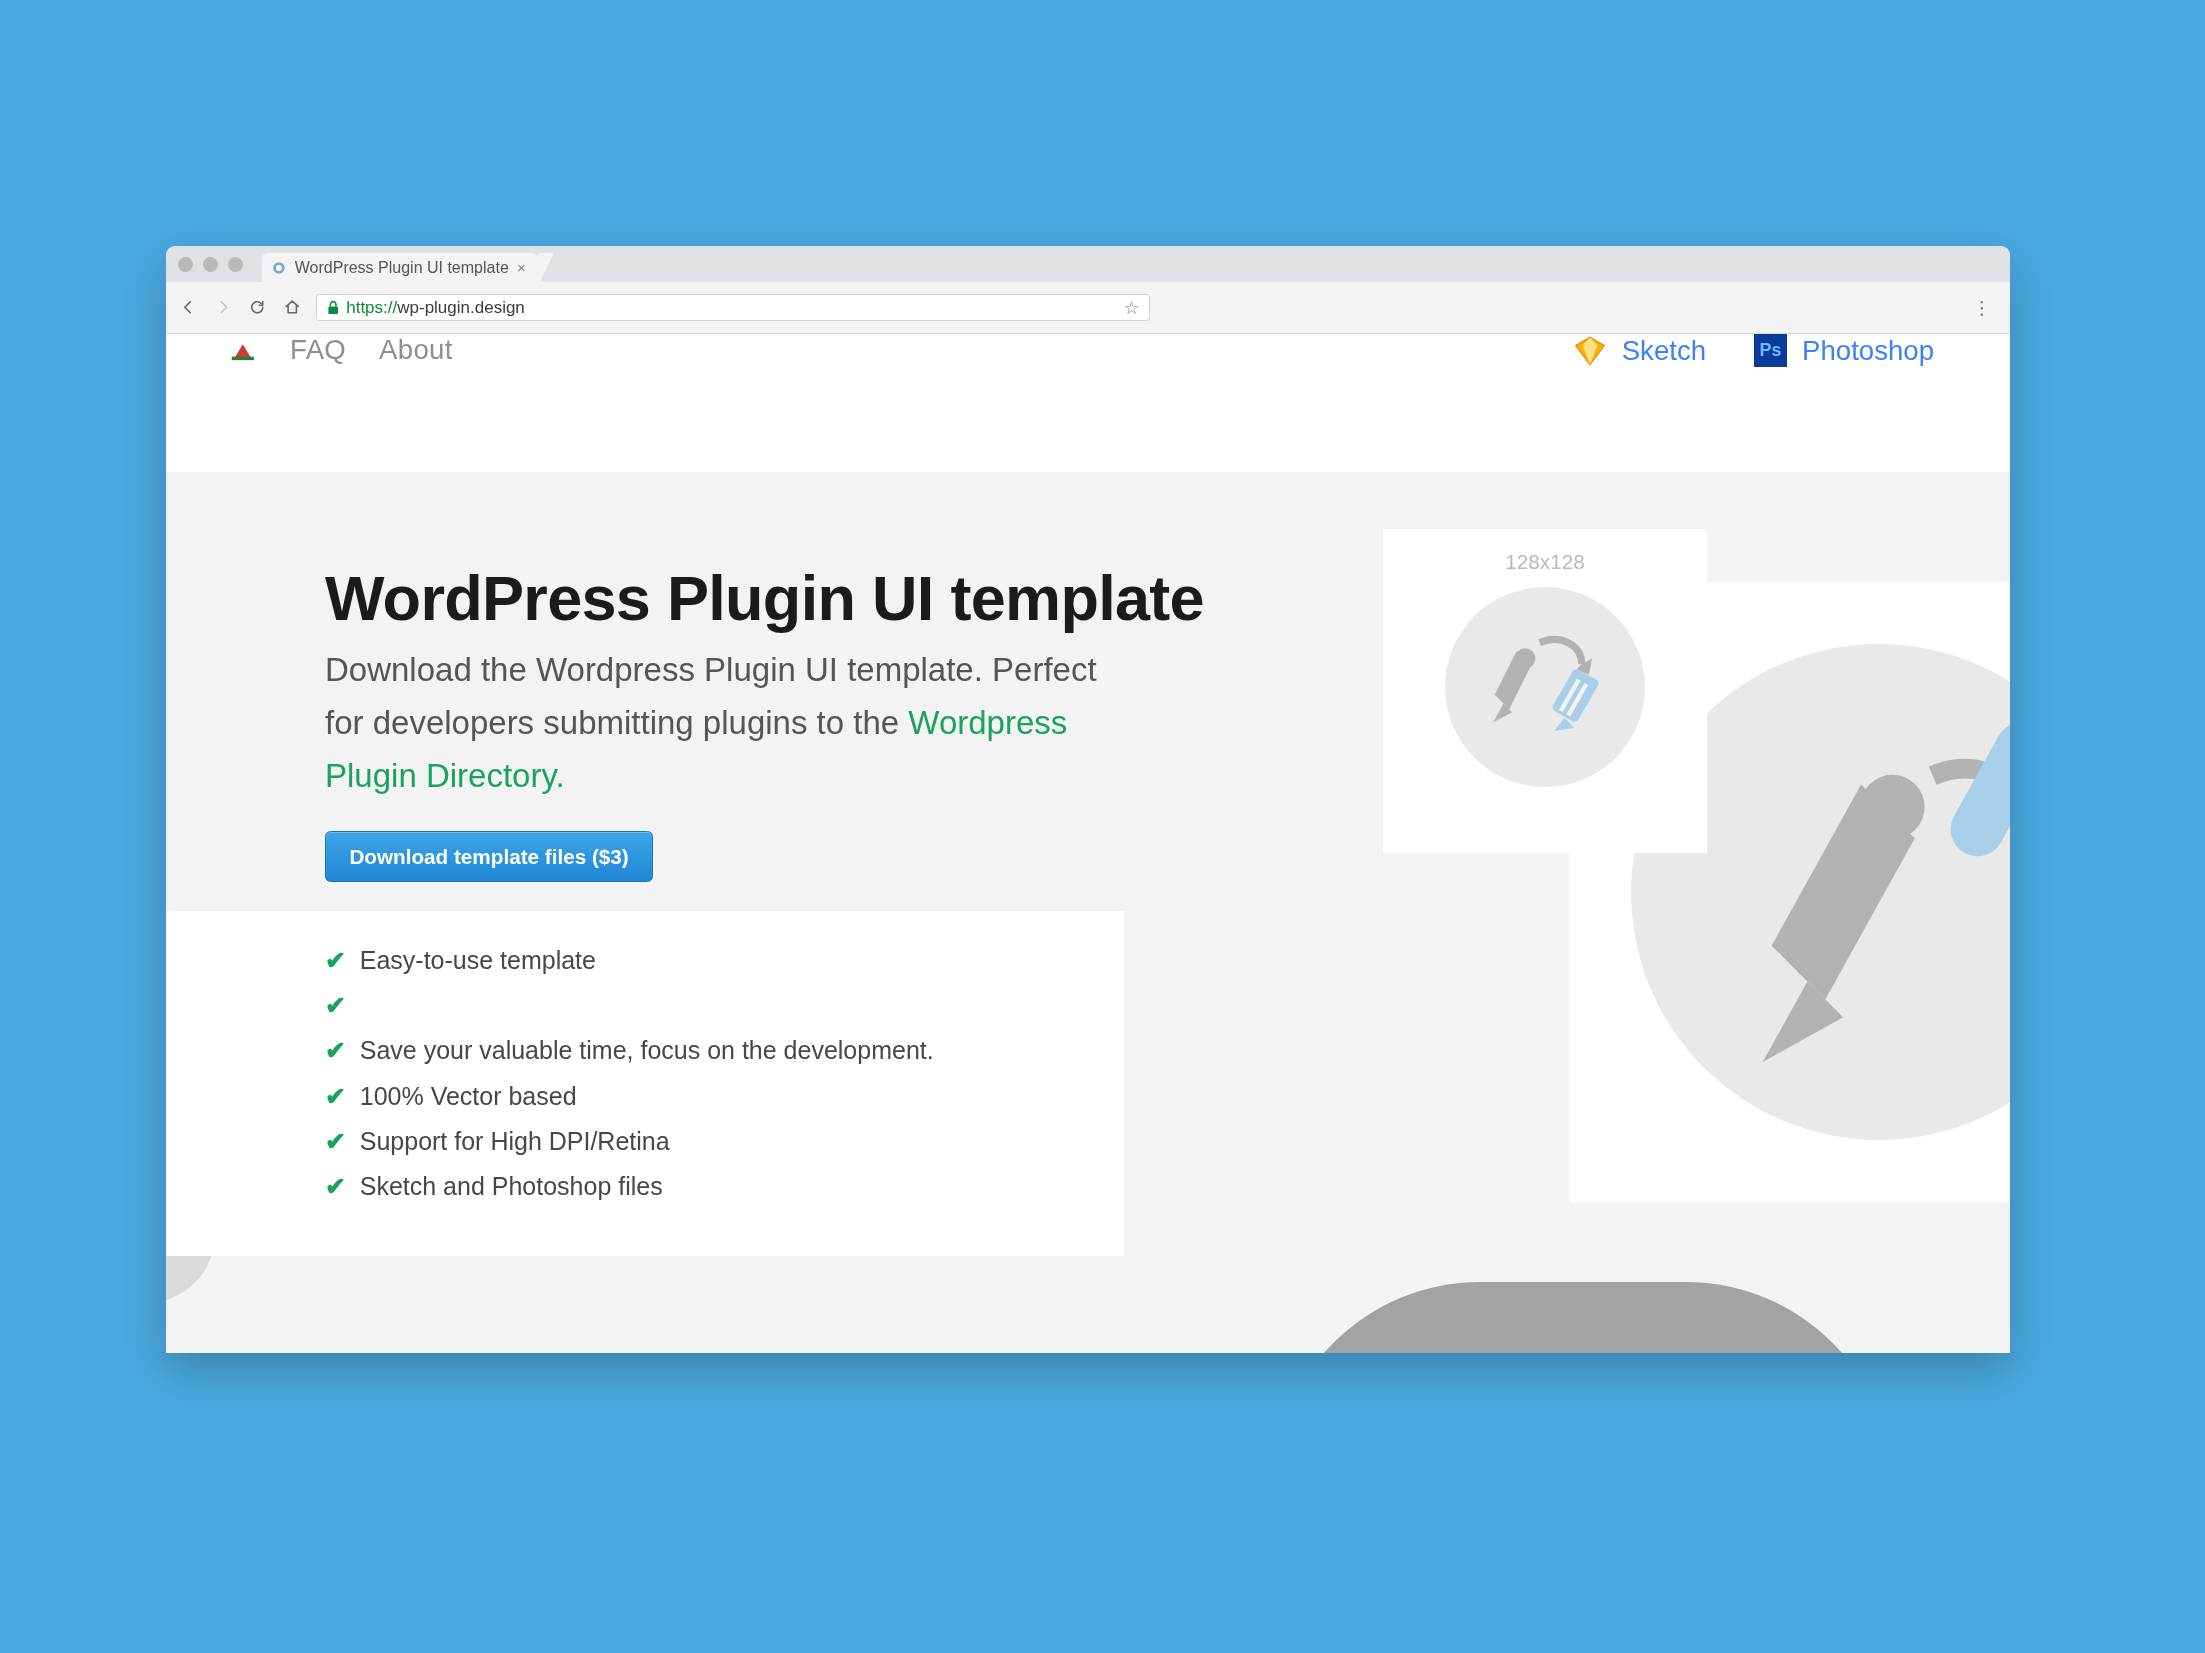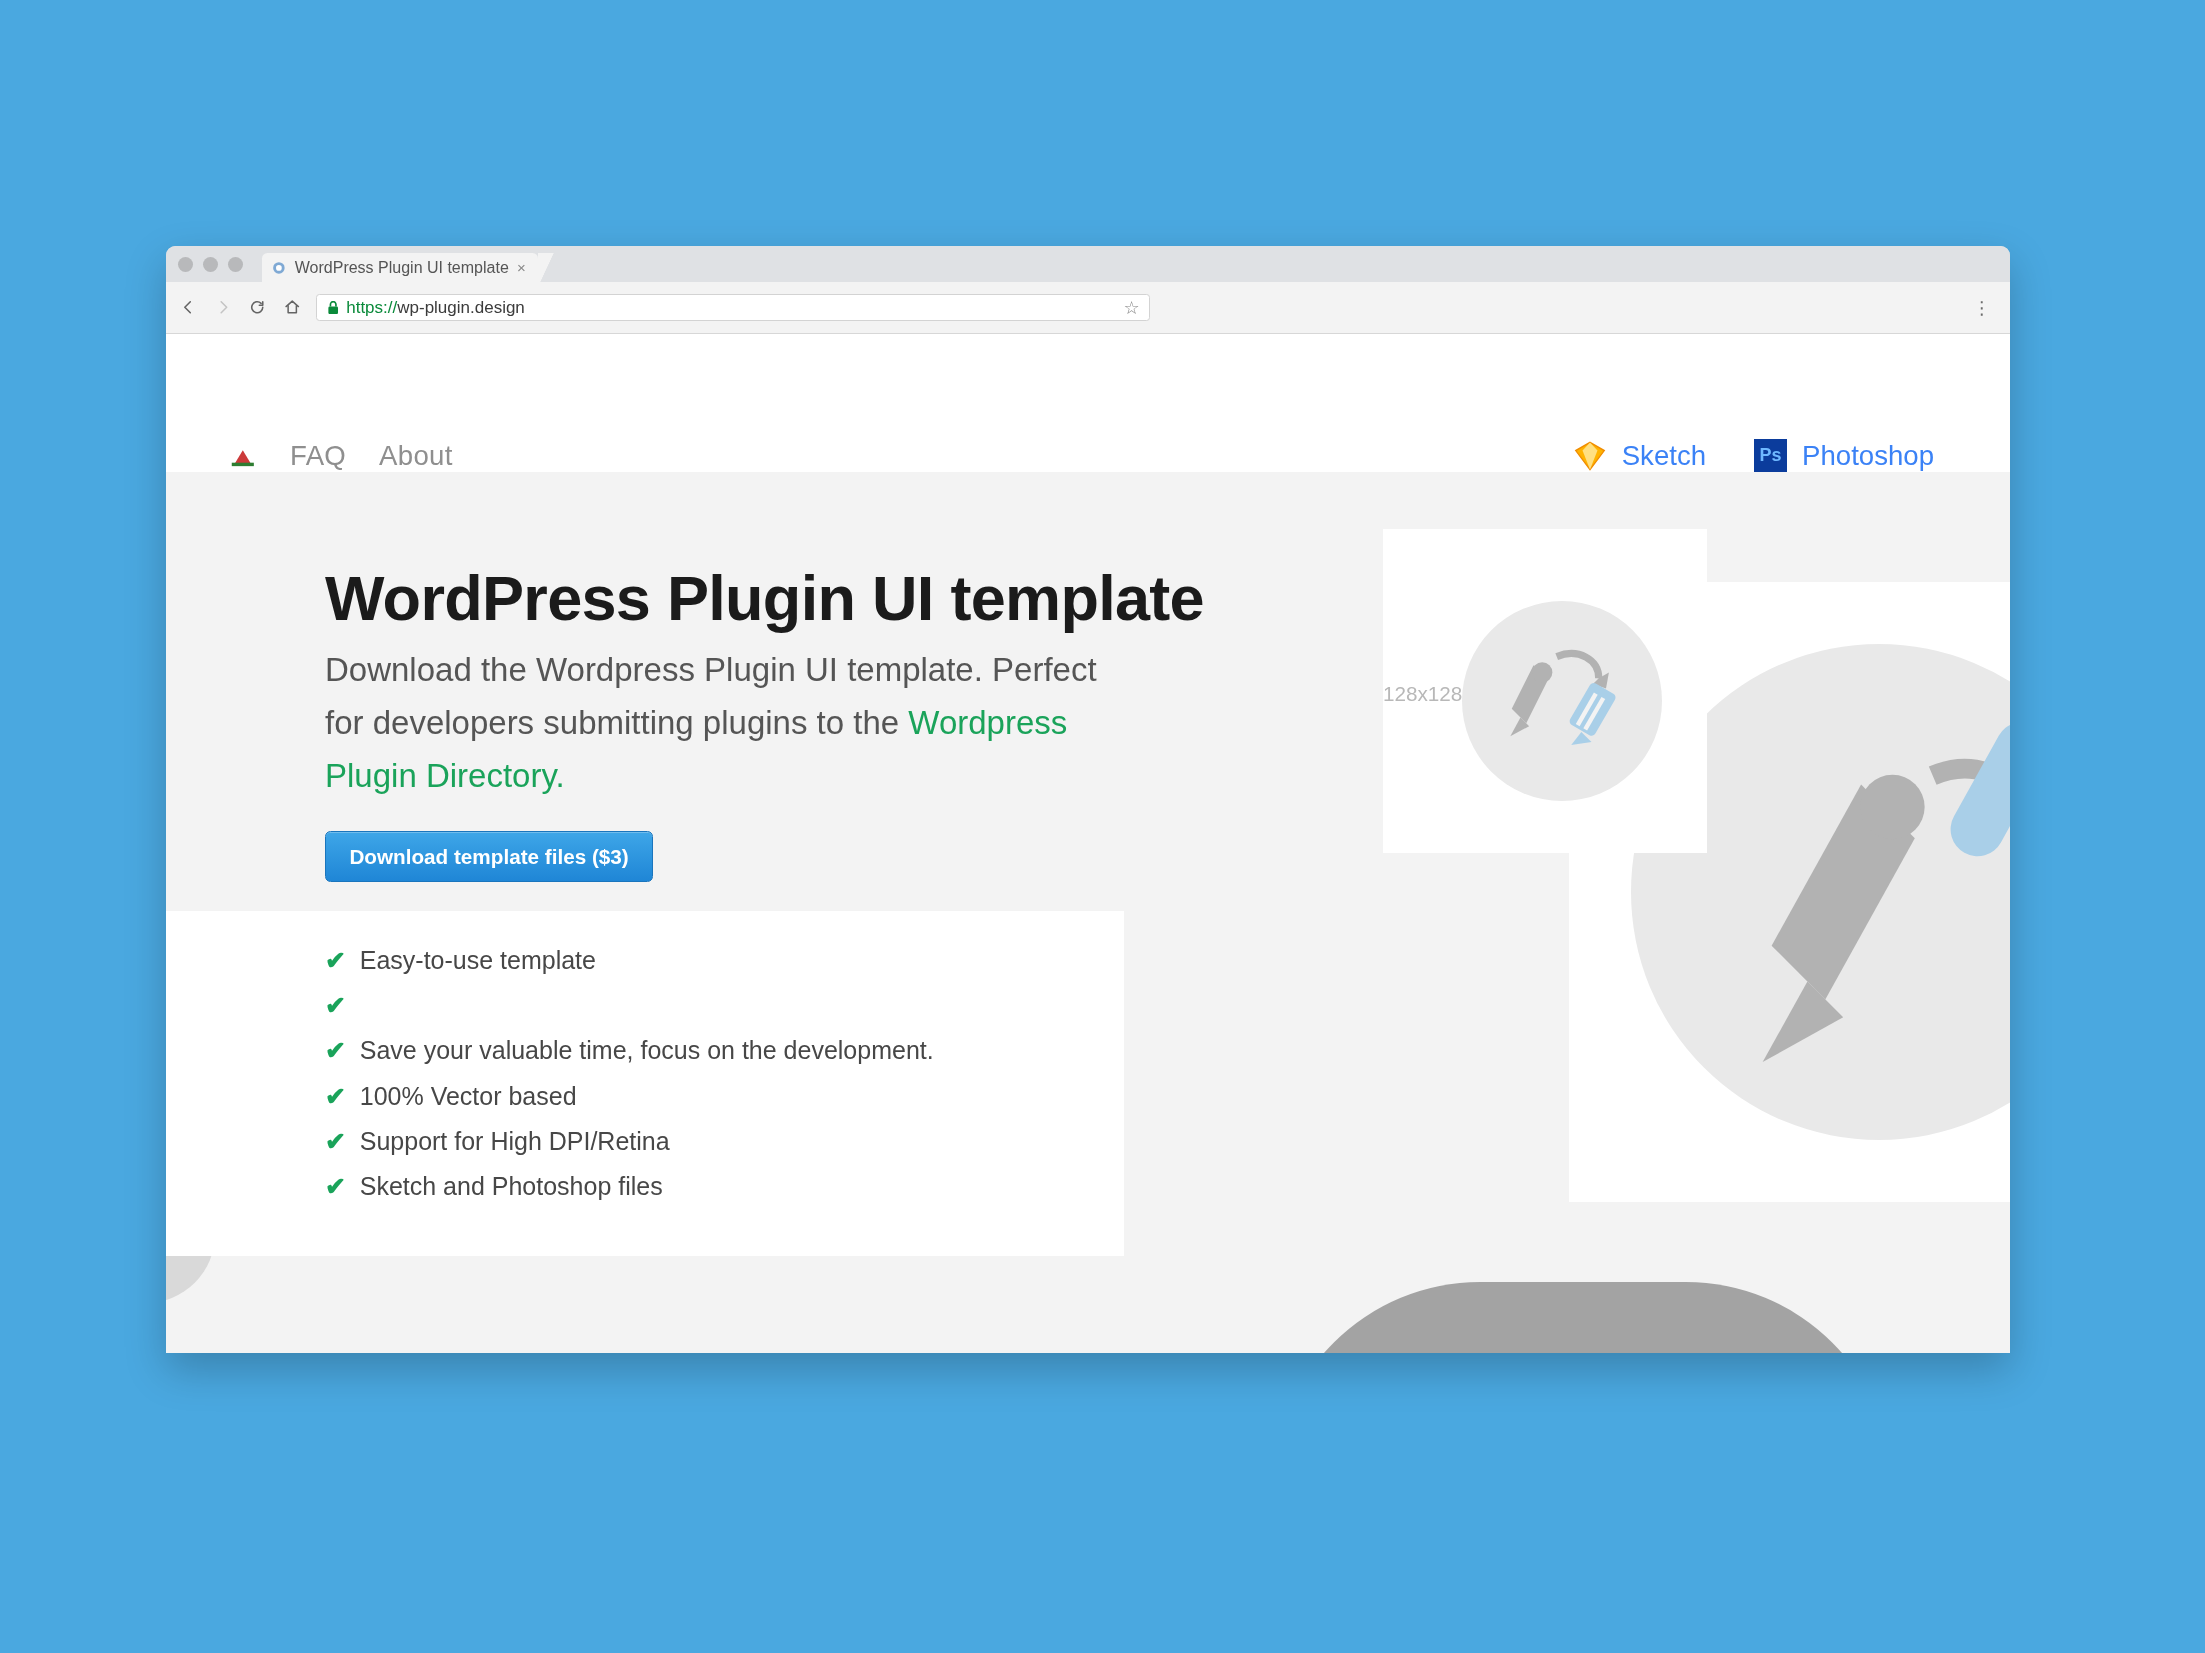--- a/index.html
+++ b/index.html
@@ -120,21 +120,21 @@
   
   .page {
     background: #ffffff;
     height: calc(100% - 76px);
     position: relative;
     overflow: hidden;
   }
   .sitebar {
     height: 138px;
     display: flex;
-    align-items: flex-end;
+    align-items: flex-start;
     padding: 0 76px 0 62px;
   }
   .sitebar-left {
     display: flex;
     align-items: center;
     gap: 33px;
   }
   .logo {
     width: 29px; height: 29px;
     display:flex;align-items:center;justify-content:center;
@@ -240,21 +240,21 @@
   }
 
   
   .preview-small {
     position: absolute;
     right: 303px;
     top: 57px;
     width: 324px;
     height: 324px;
     background: #fff;
-    display:flex;align-items:center;
+    display:flex;flex-direction:column;align-items:center;
     padding-top: 20.7px;
     z-index:2;
   }
   .preview-small .dim {
     font-size: 20.7px;
     color: #b8b8b8;
     margin-bottom: 13.8px;
   }
   .preview-small .circ {
     width: 200px; height: 200px; border-radius: 50%;

